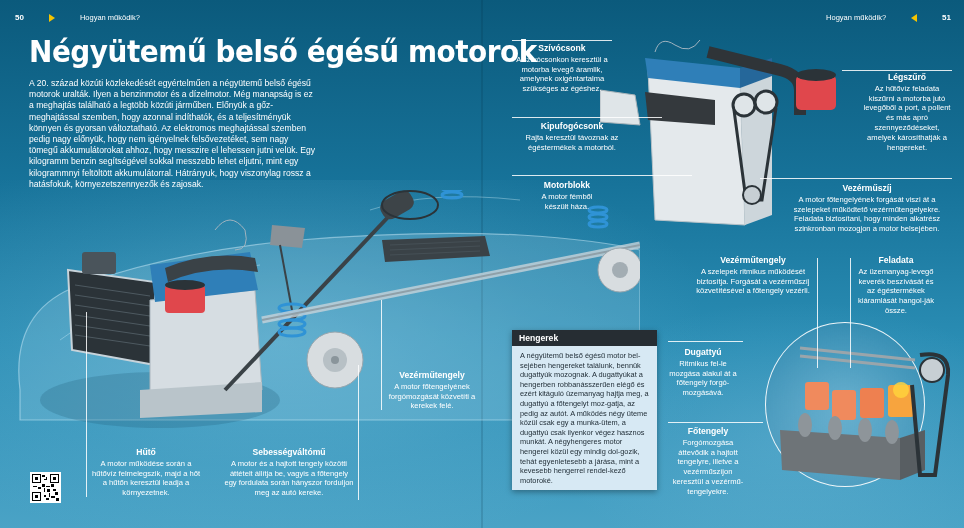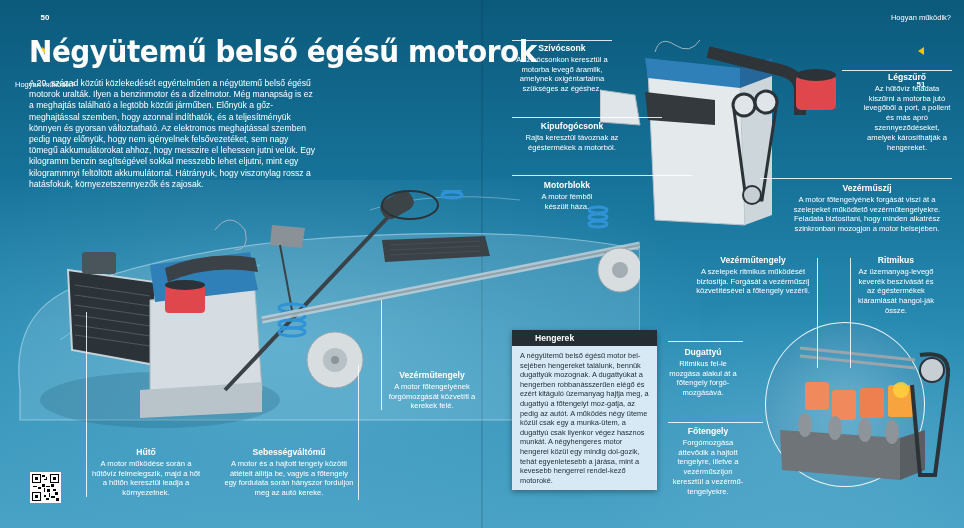--- a/index.html
+++ b/index.html
@@ -17,21 +17,21 @@
   }
   .bg-glow2 {
     position: absolute; right: 0; top: 300px; width: 420px; height: 228px;
     background: radial-gradient(ellipse at 60% 60%, rgba(140,200,230,0.25) 0%, rgba(0,0,0,0) 70%);
   }
   .gutter {
     position: absolute; left: 481px; top: 0; width: 2px; height: 528px;
     background: rgba(0,40,60,0.15);
   }
   
-  .folio { position: absolute; top: 13px; font-size: 8px; font-weight: bold; color: #fff; display: flex; align-items: center; gap: 25px; flex-direction: column; }
+  .folio { position: absolute; top: 13px; font-size: 8px; font-weight: bold; color: #fff; display: flex; align-items: center; gap: 25px; }
   .folio.left { left: 15px; }
   .folio.right { right: 13px; }
   .folio .section { font-weight: normal; font-size: 7.5px; }
   .tri-right { width: 0; height: 0; border-top: 4px solid transparent; border-bottom: 4px solid transparent; border-left: 6px solid #f5c400; }
   .tri-left { width: 0; height: 0; border-top: 4px solid transparent; border-bottom: 4px solid transparent; border-right: 6px solid #f5c400; }
 
   .title {
     position: absolute; left: 29px; top: 34px;
     font-size: 30px; font-weight: bold; letter-spacing: -0.5px; color: #ffffff;
     font-family: "DejaVu Sans", sans-serif;
@@ -47,21 +47,21 @@
   .lbl h4 { font-size: 8.6px; font-weight: bold; margin-bottom: 1px; }
   .lbl.right { text-align: center; }
   .hline { position: absolute; height: 1px; background: rgba(255,255,255,0.85); }
   .vline { position: absolute; width: 1px; background: rgba(255,255,255,0.85); }
 
   
   .box {
     position: absolute; left: 512px; top: 330px; width: 145px; height: 160px;
     background: #d7e9f4; color: #1d2a33; box-shadow: 0 2px 6px rgba(0,0,0,0.35);
   }
-  .box .box-head { background: #262d33; color: #fff; font-weight: bold; font-size: 8.6px; padding: 3px 23px; height: 16px; }
+  .box .box-head { background: #262d33; color: #fff; font-weight: bold; font-size: 8.6px; padding: 3px 7px; height: 16px; }
   .box .box-body { padding: 5px 8px; font-size: 7.4px; line-height: 9.6px; }
 
   
   .qr { position: absolute; left: 30px; top: 472px; width: 31px; height: 31px; background: #fff; padding: 2px; }
   .qr svg { width: 100%; height: 100%; display: block; }
 
   
   .illus { position: absolute; }
   .magnifier {
     position: absolute; left: 765px; top: 322px; width: 160px; height: 165px; border-radius: 50%;
@@ -240,21 +240,21 @@
   </div>
   <div class="lbl right" style="left:782px;top:184px;width:170px">
     <h4>Vezérműszíj</h4>
     <p>A motor főtengelyének forgását viszi át a szelepeket működtető vezérműtengelyekre. Feladata biztosítani, hogy minden alkatrész szinkronban mozogjon a motor belsejében.</p>
   </div>
   <div class="lbl right" style="left:693px;top:256px;width:120px">
     <h4>Vezérműtengely</h4>
     <p>A szelepek ritmikus működését biztosítja. Forgását a vezérműszíj közvetítésével a főtengely vezérli.</p>
   </div>
   <div class="lbl" style="left:856px;top:256px;width:80px">
-    <h4>Ritmikus</h4>
+    <h4>Feladata</h4>
     <p>Az üzemanyag-levegő keverék beszívását és az égéstermékek kiáramlását hangol-ják össze.</p>
   </div>
   <div class="lbl" style="left:668px;top:348px;width:70px">
     <h4>Dugattyú</h4>
     <p>Ritmikus fel-le mozgása alakul át a főtengely forgó-mozgásává.</p>
   </div>
   <div class="lbl" style="left:668px;top:427px;width:80px">
     <h4>Főtengely</h4>
     <p>Forgómozgása áttevődik a hajtott tengelyre, illetve a vezérműszíjon keresztül a vezérmű-tengelyekre.</p>
   </div>

